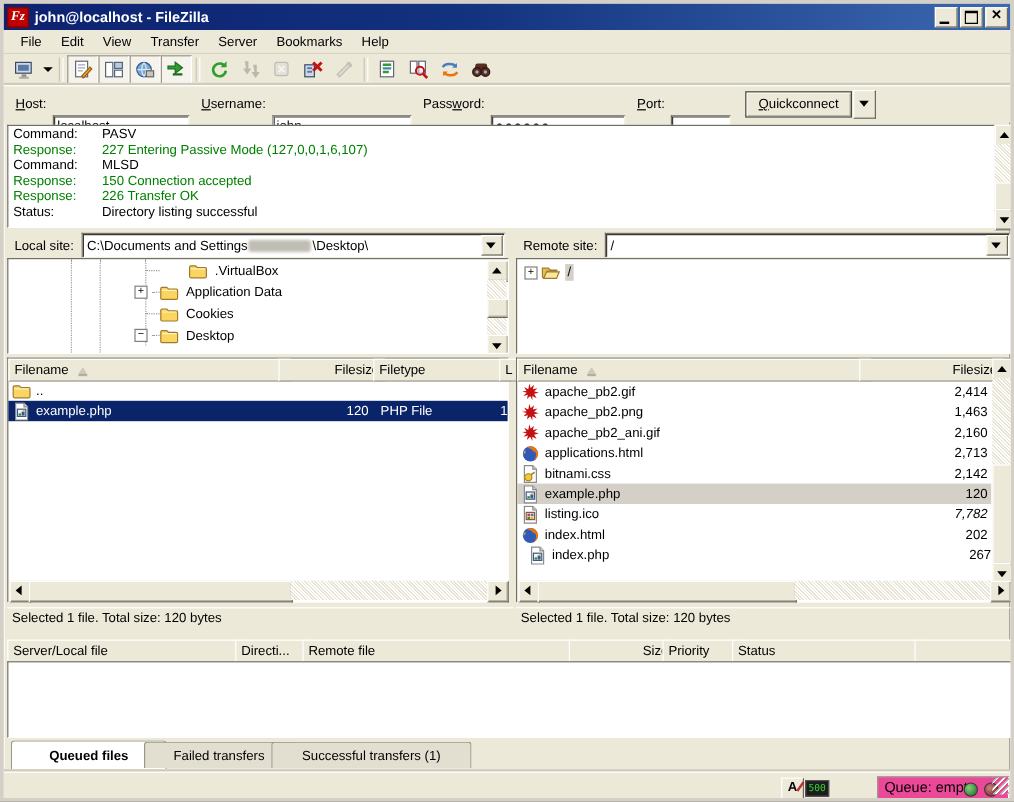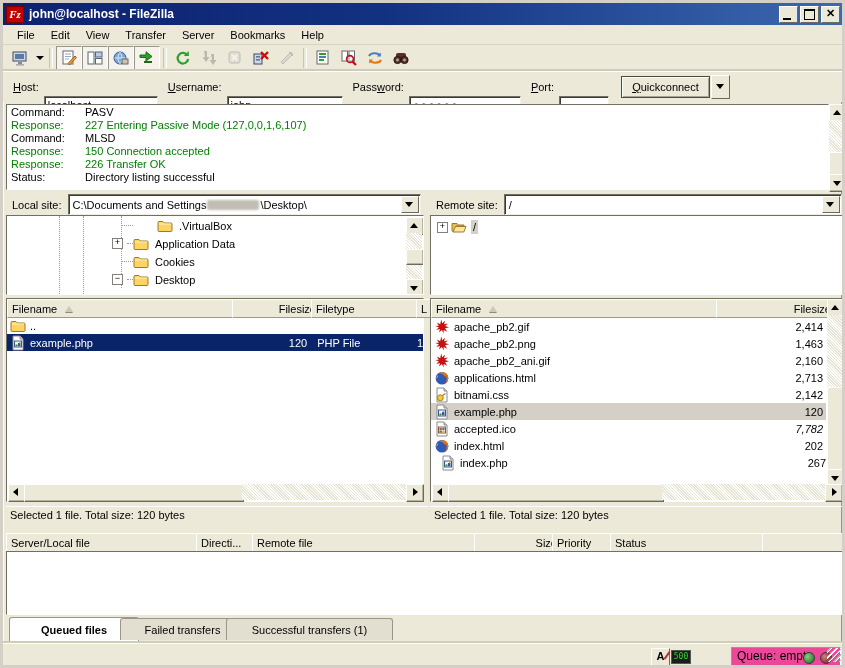--- a/index.html
+++ b/index.html
@@ -513,21 +513,21 @@
           </svg>
           <span>example.php</span>
         </span>
       <span class="sz" style="width:104px;">120</span>
     </div>
     <div class="lrow" style="left:0;top:121px;width:395px;">
       <span class="nm" style="width:285px;padding-left:3px;">
           <svg class="fi">
             <use href="#i-ico"></use>
           </svg>
-          <span>accepted.ico</span>
+          <span>listing.ico</span>
         </span>
       <span class="sz" style="width:104px;font-style:italic;">7,782</span>
     </div>
     <div class="lrow" style="left:0;top:138px;width:395px;">
       <span class="nm" style="width:285px;padding-left:3px;">
           <svg class="fi">
             <use href="#i-firefox"></use>
           </svg>
           <span>index.html</span>
         </span>

